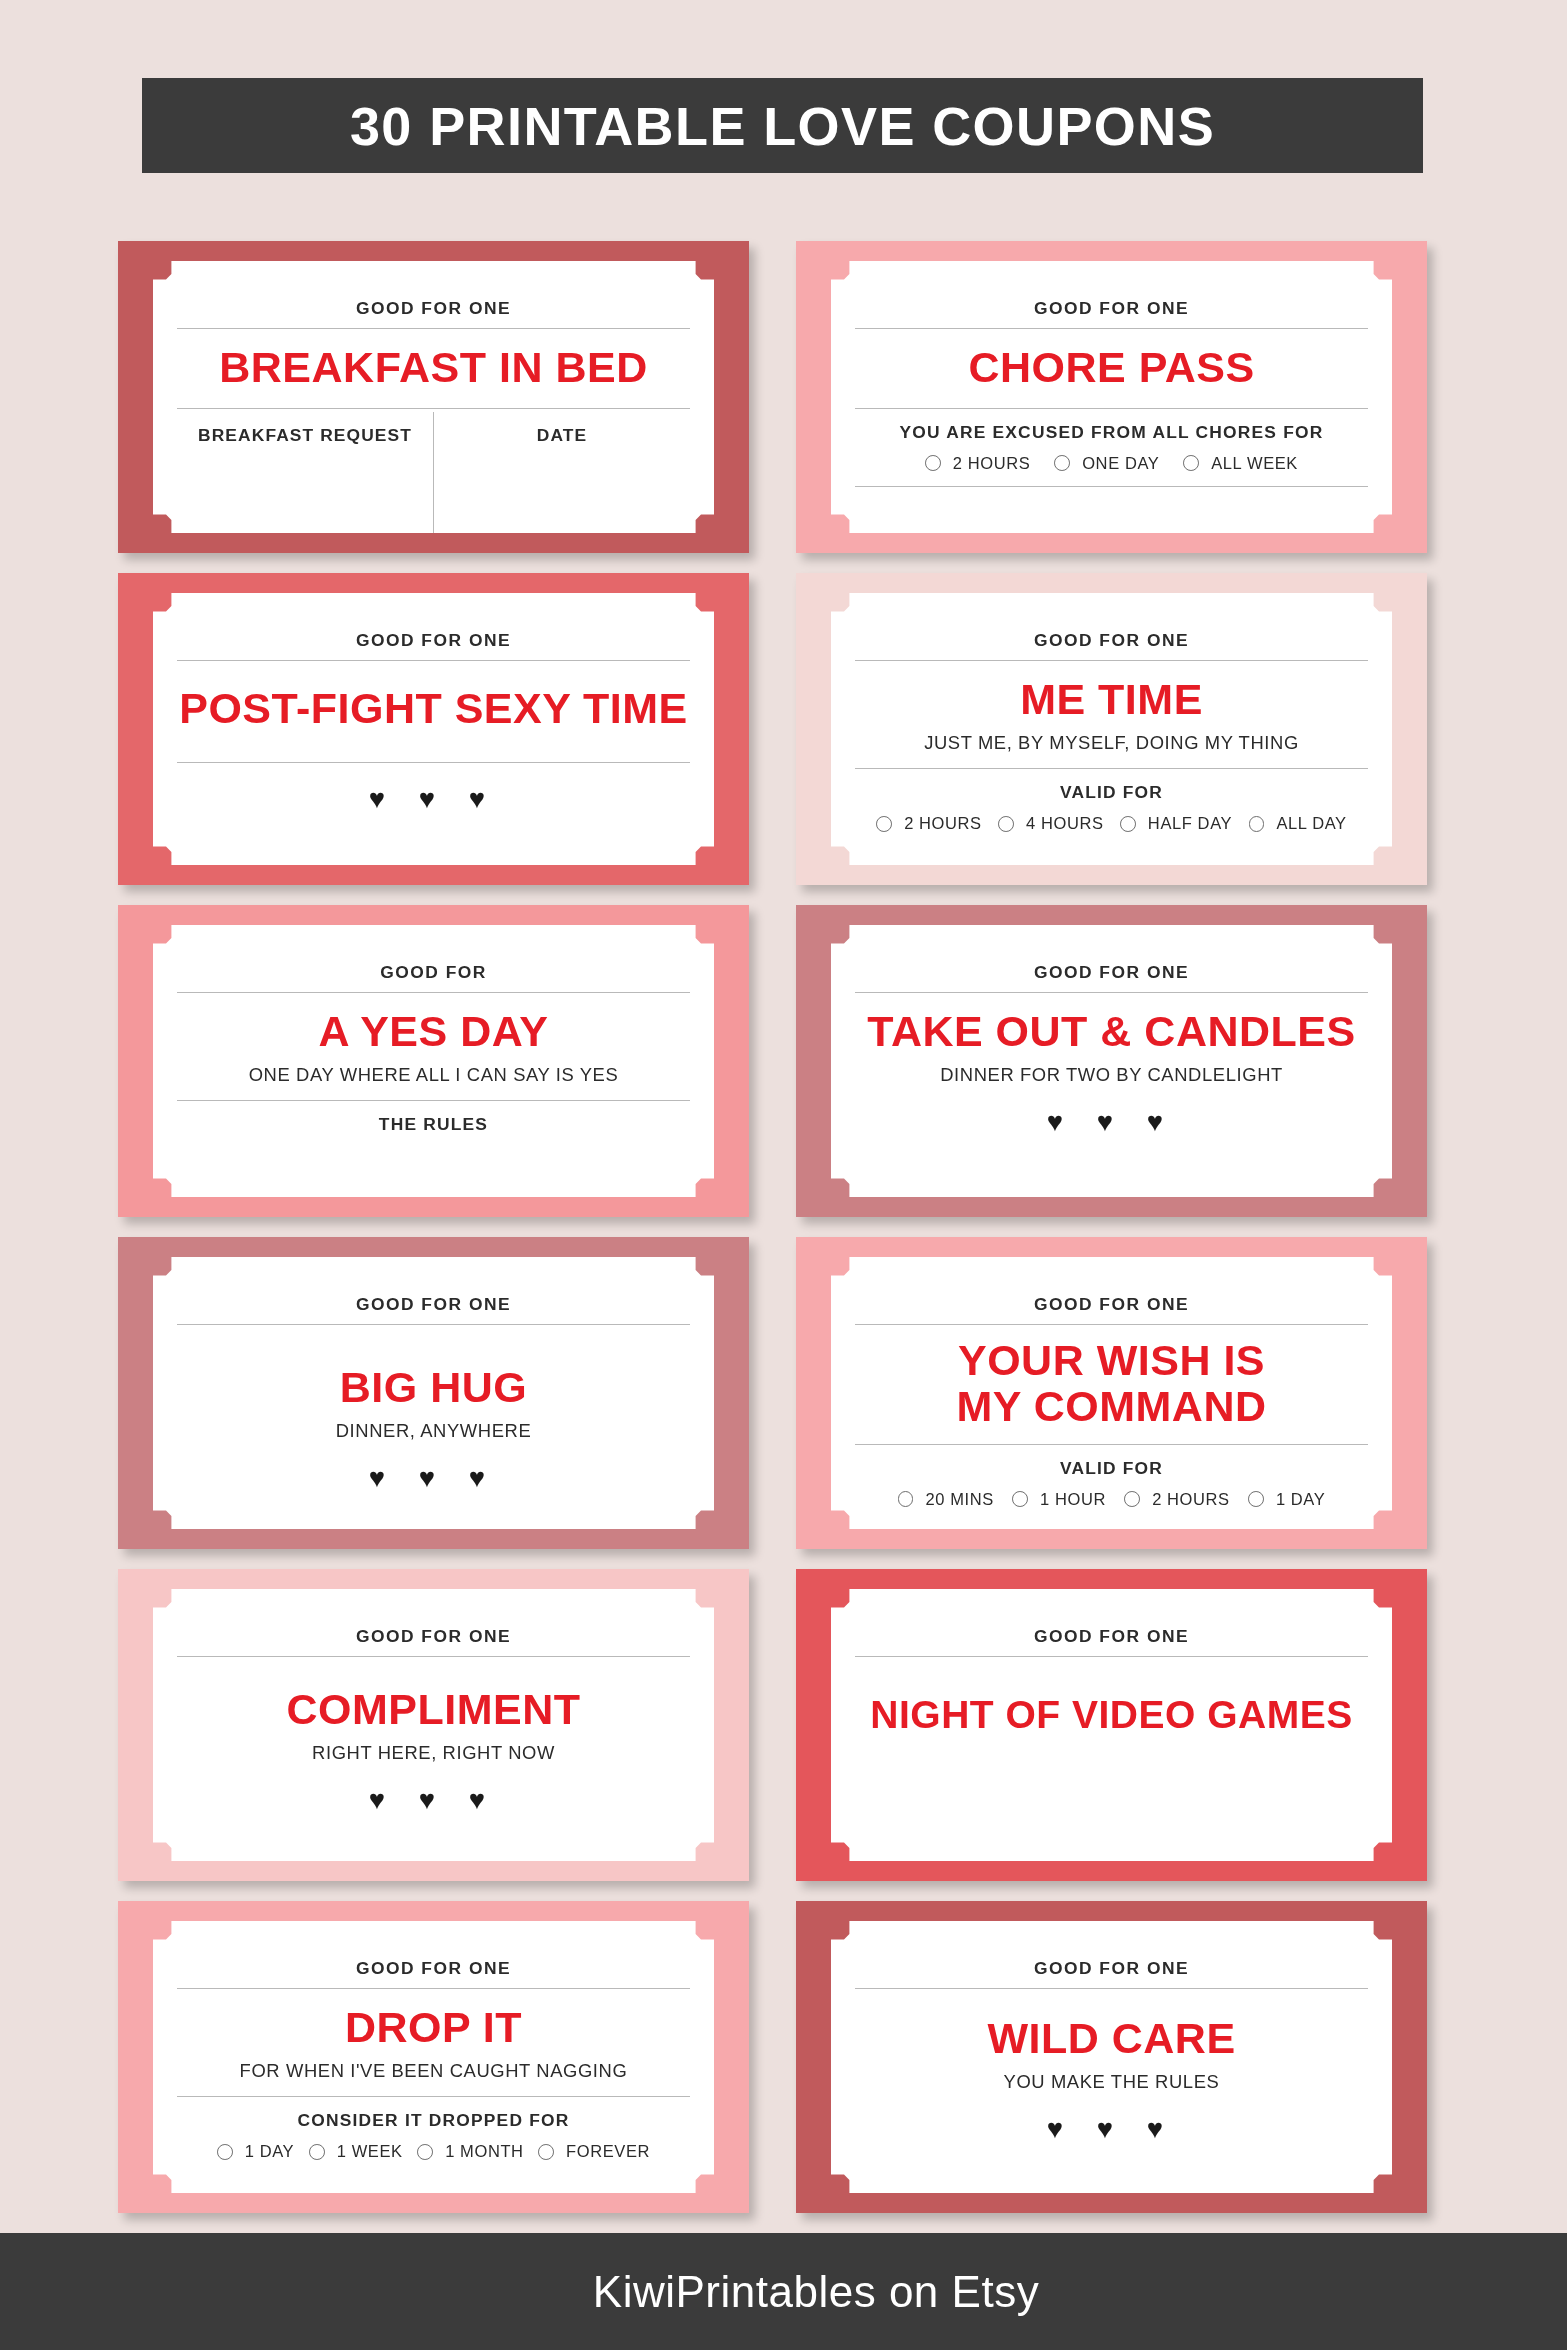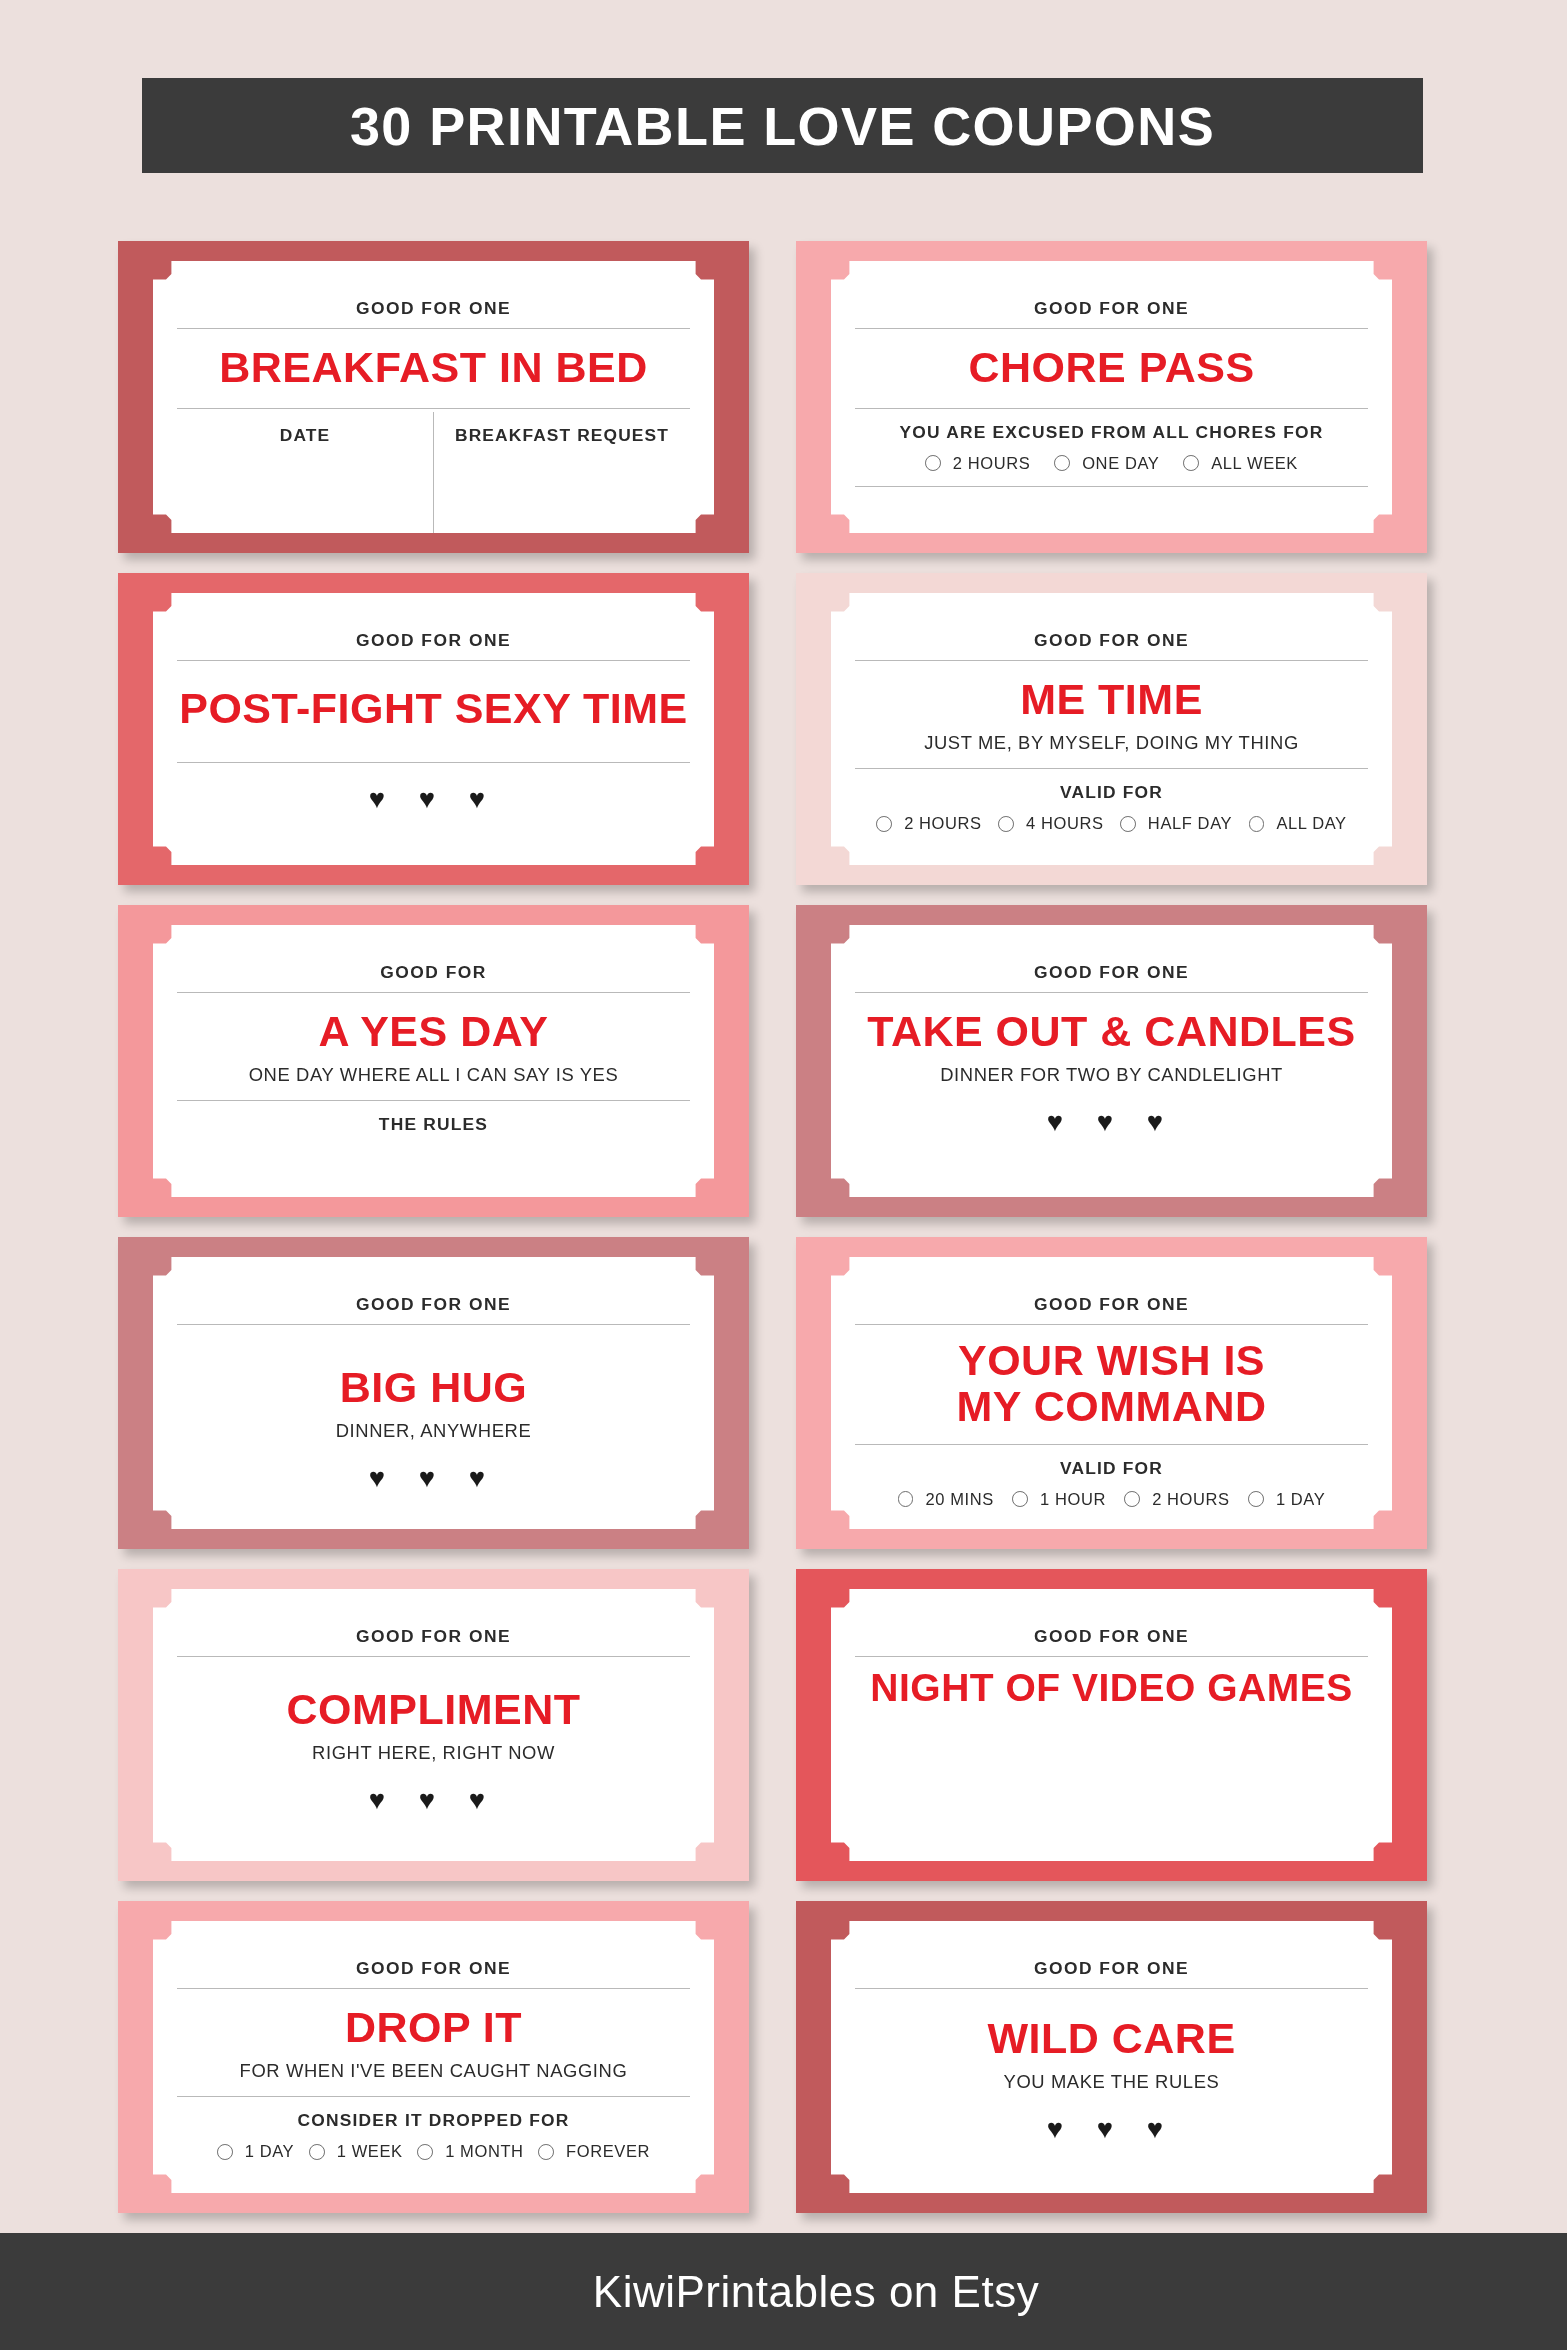--- a/index.html
+++ b/index.html
@@ -124,24 +124,24 @@
 
     <div class="coupon-wrap">
       <div class="coupon" style="background:#c15a5c">
         <div class="ticket">
           <div class="goodfor">GOOD FOR ONE</div>
           <div class="rule"></div>
           <div class="title">BREAKFAST IN BED</div>
           <div class="rule" style="margin-top:18.4px"></div>
           <div class="fields">
             <div class="field">
-              <span class="field-label">DATE</span>
+              <span class="field-label">BREAKFAST REQUEST</span>
             </div>
             <div class="field">
-              <span class="field-label">BREAKFAST REQUEST</span>
+              <span class="field-label">DATE</span>
             </div>
           </div>
         </div>
       </div>
     </div>
 
     <div class="coupon-wrap">
       <div class="coupon" style="background:#f7a9ac">
         <div class="ticket">
           <div class="goodfor">GOOD FOR ONE</div>
@@ -290,21 +290,21 @@
           <div class="hearts">♥ ♥ ♥</div>
         </div>
       </div>
     </div>
 
     <div class="coupon-wrap">
       <div class="coupon" style="background:#e4565b">
         <div class="ticket">
           <div class="goodfor">GOOD FOR ONE</div>
           <div class="rule"></div>
-          <div class="title small" style="margin-top:11px">NIGHT OF VIDEO GAMES</div>
+          <div class="title small" style="margin-top:38px">NIGHT OF VIDEO GAMES</div>
         </div>
       </div>
     </div>
 
     <div class="coupon-wrap">
       <div class="coupon" style="background:#f7a9ac">
         <div class="ticket">
           <div class="goodfor">GOOD FOR ONE</div>
           <div class="rule"></div>
           <div class="title">DROP IT</div>

